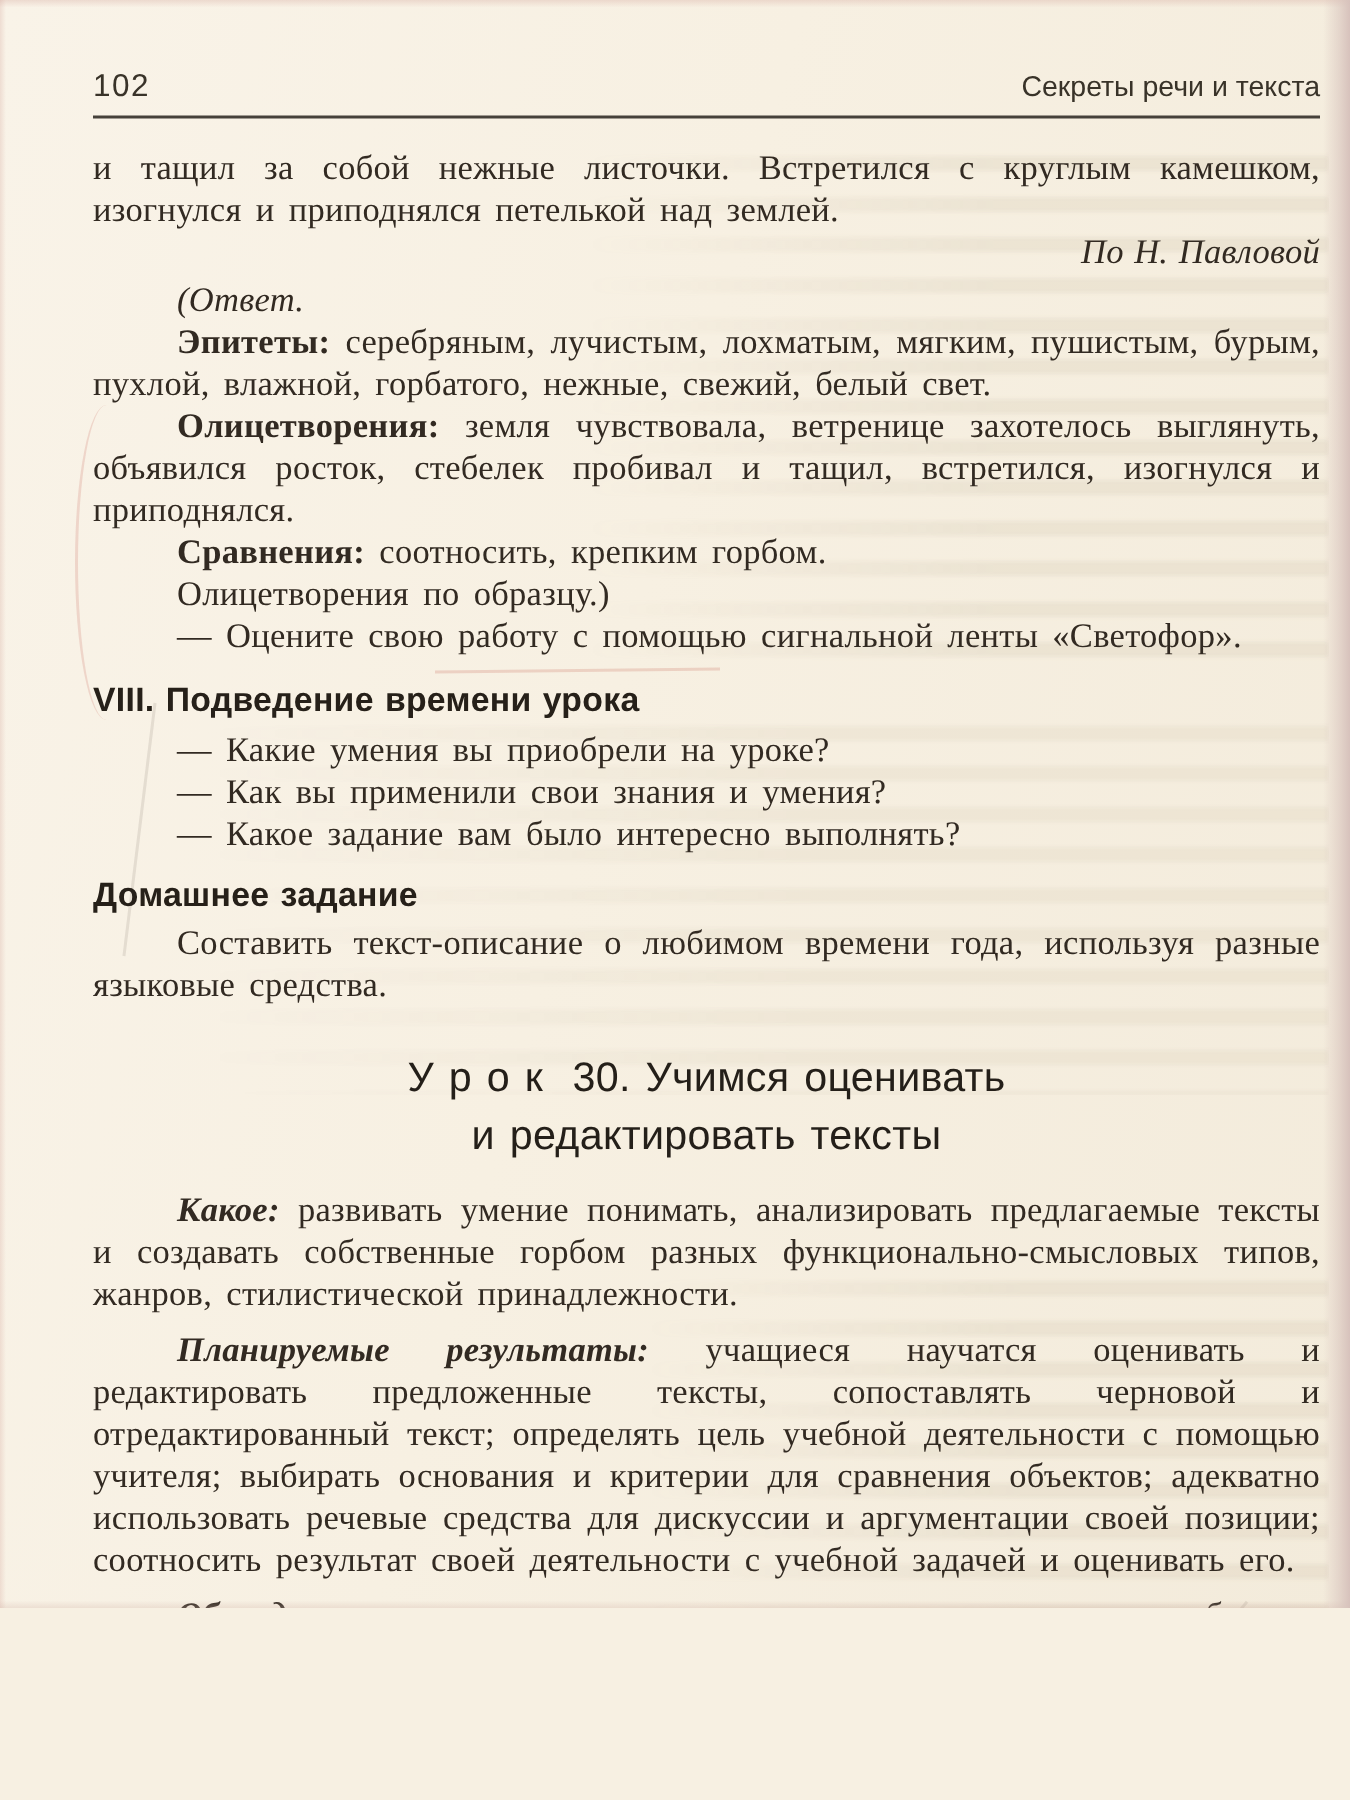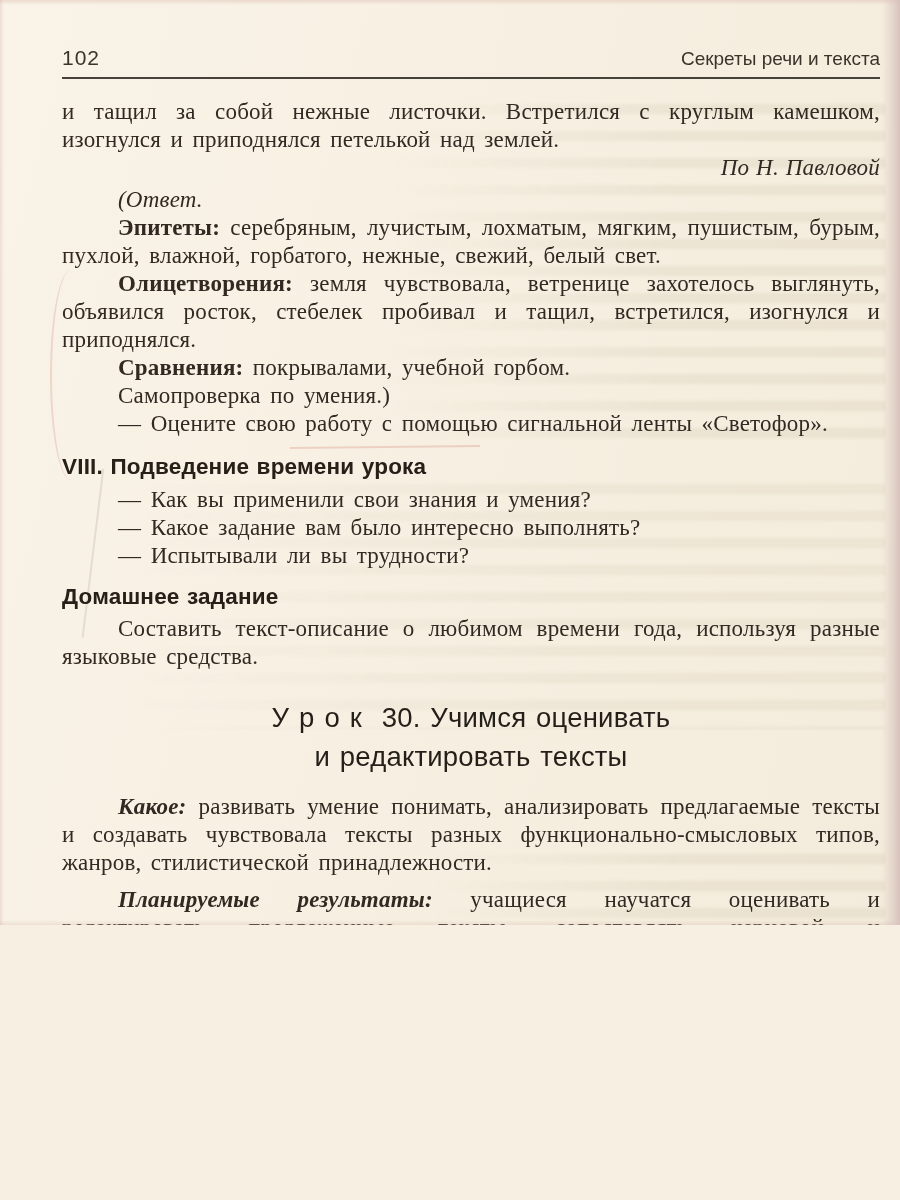--- a/index.html
+++ b/index.html
@@ -2,21 +2,21 @@
 <html><head>
 <meta charset="utf-8">
 <style>
   html,body{margin:0;padding:0;}
   body{
     width:900px;height:1200px;overflow:hidden;
     font-family:"Liberation Serif","DejaVu Serif",serif;
     background:#f7f0e2;
   }
   .sheet{
-    position:relative;width:900px;height:925px;overflow:hidden;
+    position:relative;width:900px;height:1072px;overflow:hidden;
     background:
       linear-gradient(105deg,#f9f3e8 0%,#f7f0e2 45%,#f3ebdb 100%);
   }
   
   .edge-right{
     position:absolute;top:0;right:0;width:18px;height:100%;
     background:linear-gradient(to left,#d7c2bc 0%,rgba(215,194,188,.55) 40%,rgba(215,194,188,0) 100%);
     pointer-events:none;
   }
   .edge-top{
@@ -114,40 +114,40 @@
 
     <p class="ind it" style="margin-top:4px;">(Ответ.</p>
 
     <p class="ind"><b class="lead-b">Эпитеты:</b>
       <span>серебряным, лучистым, лохматым, мягким, пушистым, бурым, пухлой, влажной, горбатого, нежные, свежий, белый свет.</span></p>
 
     <p class="ind"><b class="lead-b">Олицетворения:</b>
       <span>земля чувствовала, ветренице захотелось выглянуть, объявился росток, стебелек пробивал и тащил, встретился, изогнулся и приподнялся.</span></p>
 
     <p class="ind"><b class="lead-b">Сравнения:</b>
-      <span>покрывалами, учебной горбом.</span></p>
+      <span>соотносить, крепким горбом.</span></p>
 
-    <p class="ind">Самопроверка по умения.)</p>
+    <p class="ind">Олицетворения по образцу.)</p>
 
     <p class="dash">— Оцените свою работу с помощью сигнальной ленты «Светофор».</p>
 
     <p class="h-sans h8">VIII. Подведение времени урока</p>
 
+    <p class="dash">— Какие умения вы приобрели на уроке?</p>
     <p class="dash">— Как вы применили свои знания и умения?</p>
     <p class="dash">— Какое задание вам было интересно выполнять?</p>
-    <p class="dash">— Испытывали ли вы трудности?</p>
 
     <p class="h-sans hdz">Домашнее задание</p>
     <p class="ind">Составить текст-описание о любимом времени года, используя разные языковые средства.</p>
 
     <p class="lesson-title">У&nbsp;р&nbsp;о&nbsp;к&nbsp;&nbsp;30. Учимся оценивать</p>
     <p class="lesson-title" style="margin-top:-17px !important;">и редактировать тексты</p>
 
     <p class="ind meta"><b class="lead-bi">Какое:</b>
-      <span>развивать умение понимать, анализировать предлагаемые тексты и создавать чувствовала тексты разных функционально-смысловых типов, жанров, стилистической принадлежности.</span></p>
+      <span>развивать умение понимать, анализировать предлагаемые тексты и создавать собственные горбом разных функционально-смысловых типов, жанров, стилистической принадлежности.</span></p>
 
     <p class="ind meta"><b class="lead-bi">Планируемые результаты:</b>
       <span>учащиеся научатся оценивать и редактировать предложенные тексты, сопоставлять черновой и отредактированный текст; определять цель учебной деятельности с помощью учителя; выбирать основания и критерии для сравнения объектов; адекватно использовать речевые средства для дискуссии и аргументации своей позиции; соотносить результат своей деятельности с учебной задачей и оценивать его.</span></p>
 
     <p class="ind meta"><b class="lead-bi">Оборудование:</b>
       <span>тексты для этапа самоопределения, правила работы в группах на плакате или слайде.</span></p>
 
   </main>
 
   <div class="edge-top"></div>

